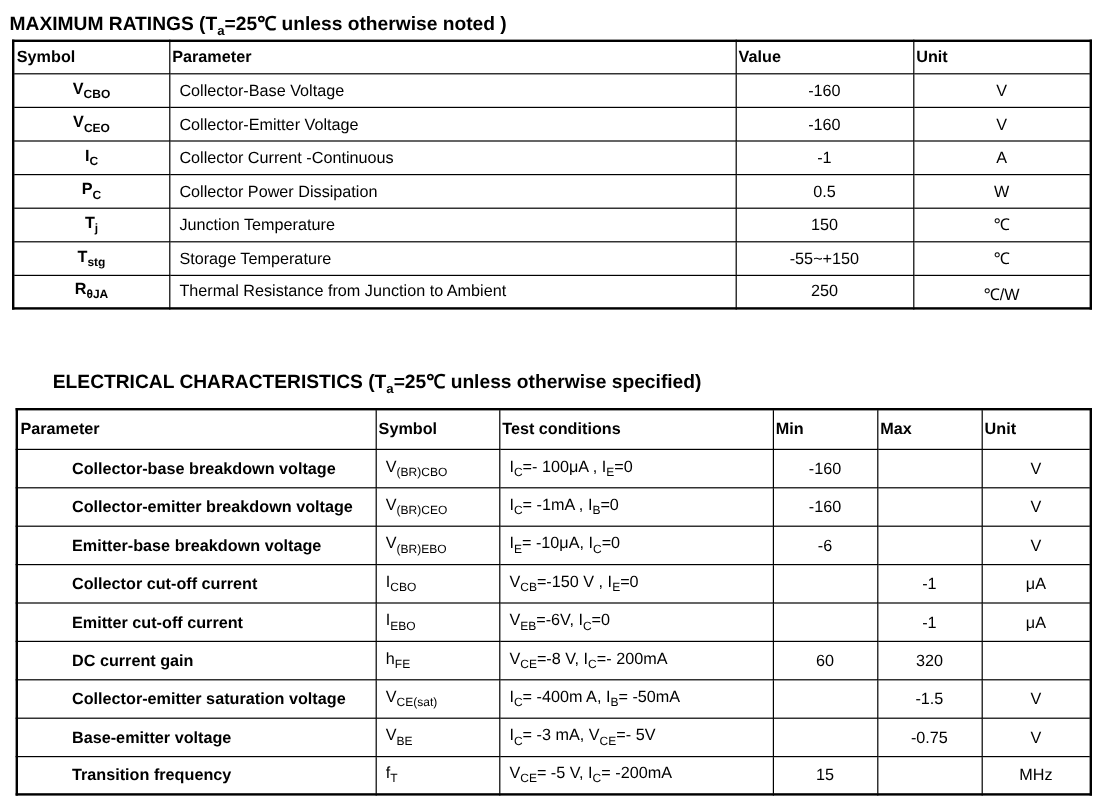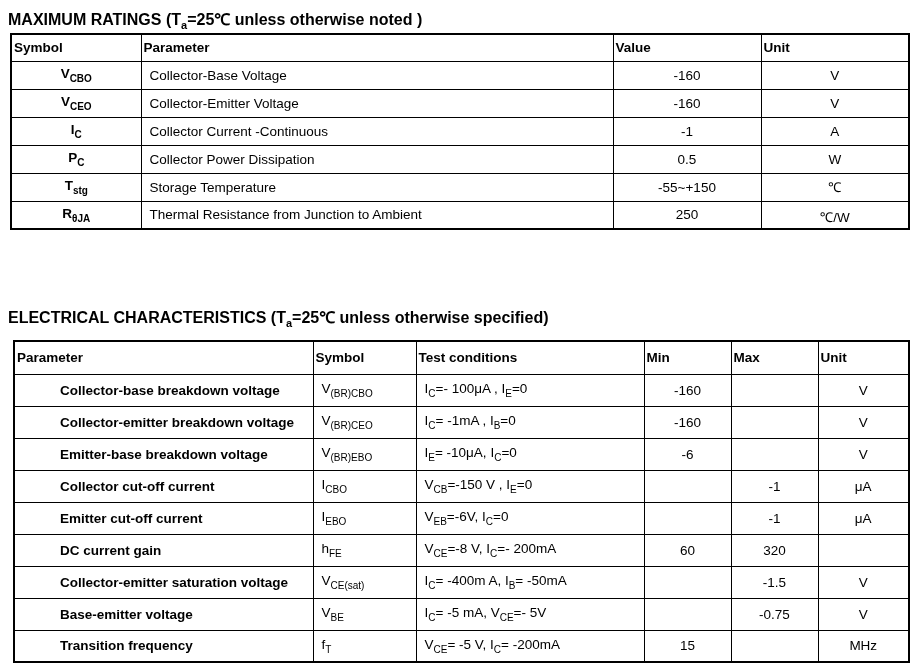--- a/index.html
+++ b/index.html
@@ -1,20 +1,20 @@
 <!DOCTYPE html>
 <html><head>
 <meta charset="utf-8">
 <style>
   html,body{margin:0;padding:0;background:#ffffff;color:#000;}
   body{width:916px;height:667px;font-family:"Liberation Sans",sans-serif;position:relative;overflow:hidden;}
   .title{position:absolute;left:8px;font-weight:bold;font-size:16px;white-space:nowrap;}
   .title sub{font-size:11px;font-weight:bold;}
   #title1{top:8px;}
-  #title2{top:306px;}
+  #title2{top:306px;margin-left:36px;}
   table{border-collapse:collapse;table-layout:fixed;position:absolute;border:2px solid #000;}
   td,th{border:1px solid #000;font-size:13.5px;padding:0 8px;vertical-align:middle;overflow:hidden;white-space:nowrap;}
   th{font-weight:bold;text-align:left;padding:0 2px;}
   sub{font-size:10px;line-height:1;}
   
   #table1{left:10px;top:33px;width:898px;}
   #table1 tr{height:28px;}
   #table1 thead tr{height:27px;}
   #table1 td.sym{font-weight:bold;text-align:center;}
   #table1 td.val,#table1 td.unit{text-align:center;}
@@ -63,20 +63,26 @@
       <td class="sym"><span>I</span><sub>C</sub></td>
       <td>Collector Current -Continuous</td>
       <td class="val">-1</td>
       <td class="unit">A</td>
     </tr>
     <tr>
       <td class="sym"><span>P</span><sub>C</sub></td>
       <td>Collector Power Dissipation</td>
       <td class="val">0.5</td>
       <td class="unit">W</td>
+    </tr>
+    <tr>
+      <td class="sym"><span>T</span><sub>j</sub></td>
+      <td>Junction Temperature</td>
+      <td class="val">150</td>
+      <td class="unit">℃</td>
     </tr>
     <tr>
       <td class="sym"><span>T</span><sub>stg</sub></td>
       <td>Storage Temperature</td>
       <td class="val">-55~+150</td>
       <td class="unit">℃</td>
     </tr>
     <tr>
       <td class="sym"><span>R</span><sub>θJA</sub></td>
       <td>Thermal Resistance from Junction to Ambient</td>
@@ -160,21 +166,21 @@
       <td class="param">Collector-emitter saturation voltage</td>
       <td class="sym"><span>V</span><sub>CE(sat)</sub></td>
       <td class="tc"><span>I</span><sub>C</sub><span>= -400m A, </span><span>I</span><sub>B</sub><span>= -50mA</span></td>
       <td class="min"></td>
       <td class="max">-1.5</td>
       <td class="unit">V</td>
     </tr>
     <tr>
       <td class="param">Base-emitter voltage</td>
       <td class="sym"><span>V</span><sub>BE</sub></td>
-      <td class="tc"><span>I</span><sub>C</sub><span>= -5 mA, </span><span>V</span><sub>CE</sub><span>=- 5V</span></td>
+      <td class="tc"><span>I</span><sub>C</sub><span>= -3 mA, </span><span>V</span><sub>CE</sub><span>=- 5V</span></td>
       <td class="min"></td>
       <td class="max">-0.75</td>
       <td class="unit">V</td>
     </tr>
     <tr>
       <td class="param">Transition frequency</td>
       <td class="sym"><span>f</span><sub>T</sub></td>
       <td class="tc"><span>V</span><sub>CE</sub><span>= -5 V, </span><span>I</span><sub>C</sub><span>= -200mA</span></td>
       <td class="min">15</td>
       <td class="max"></td>

